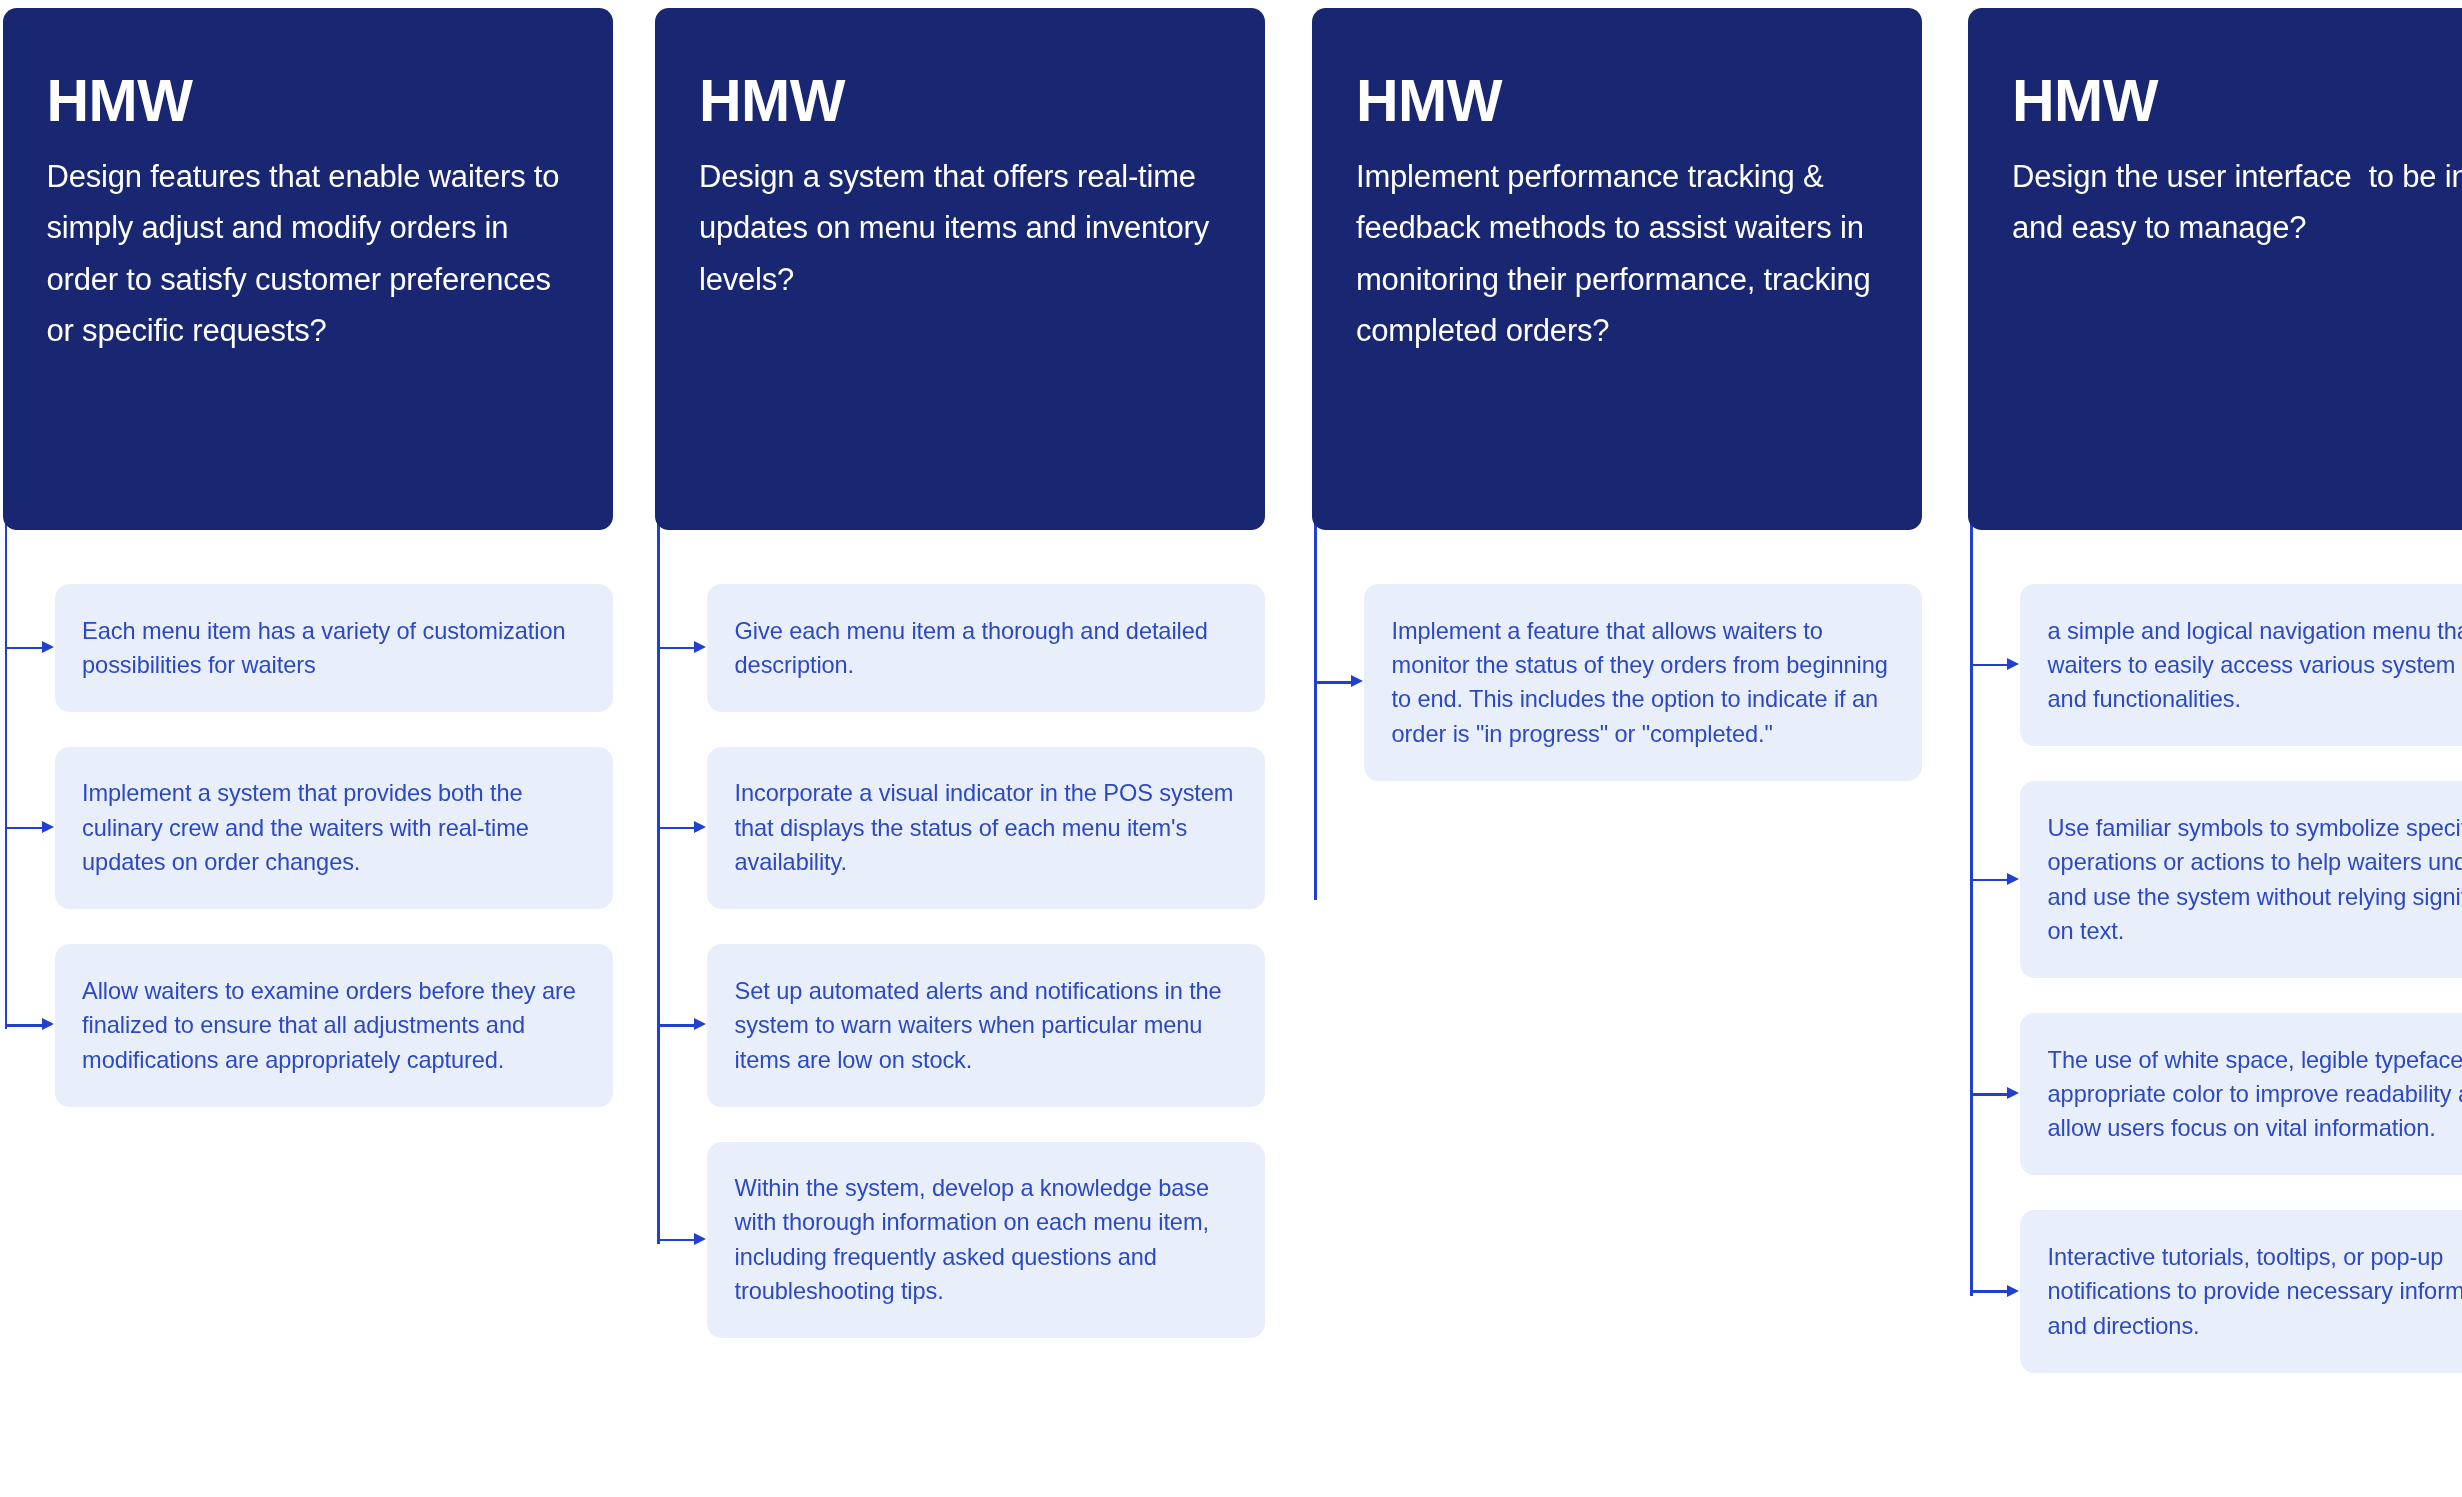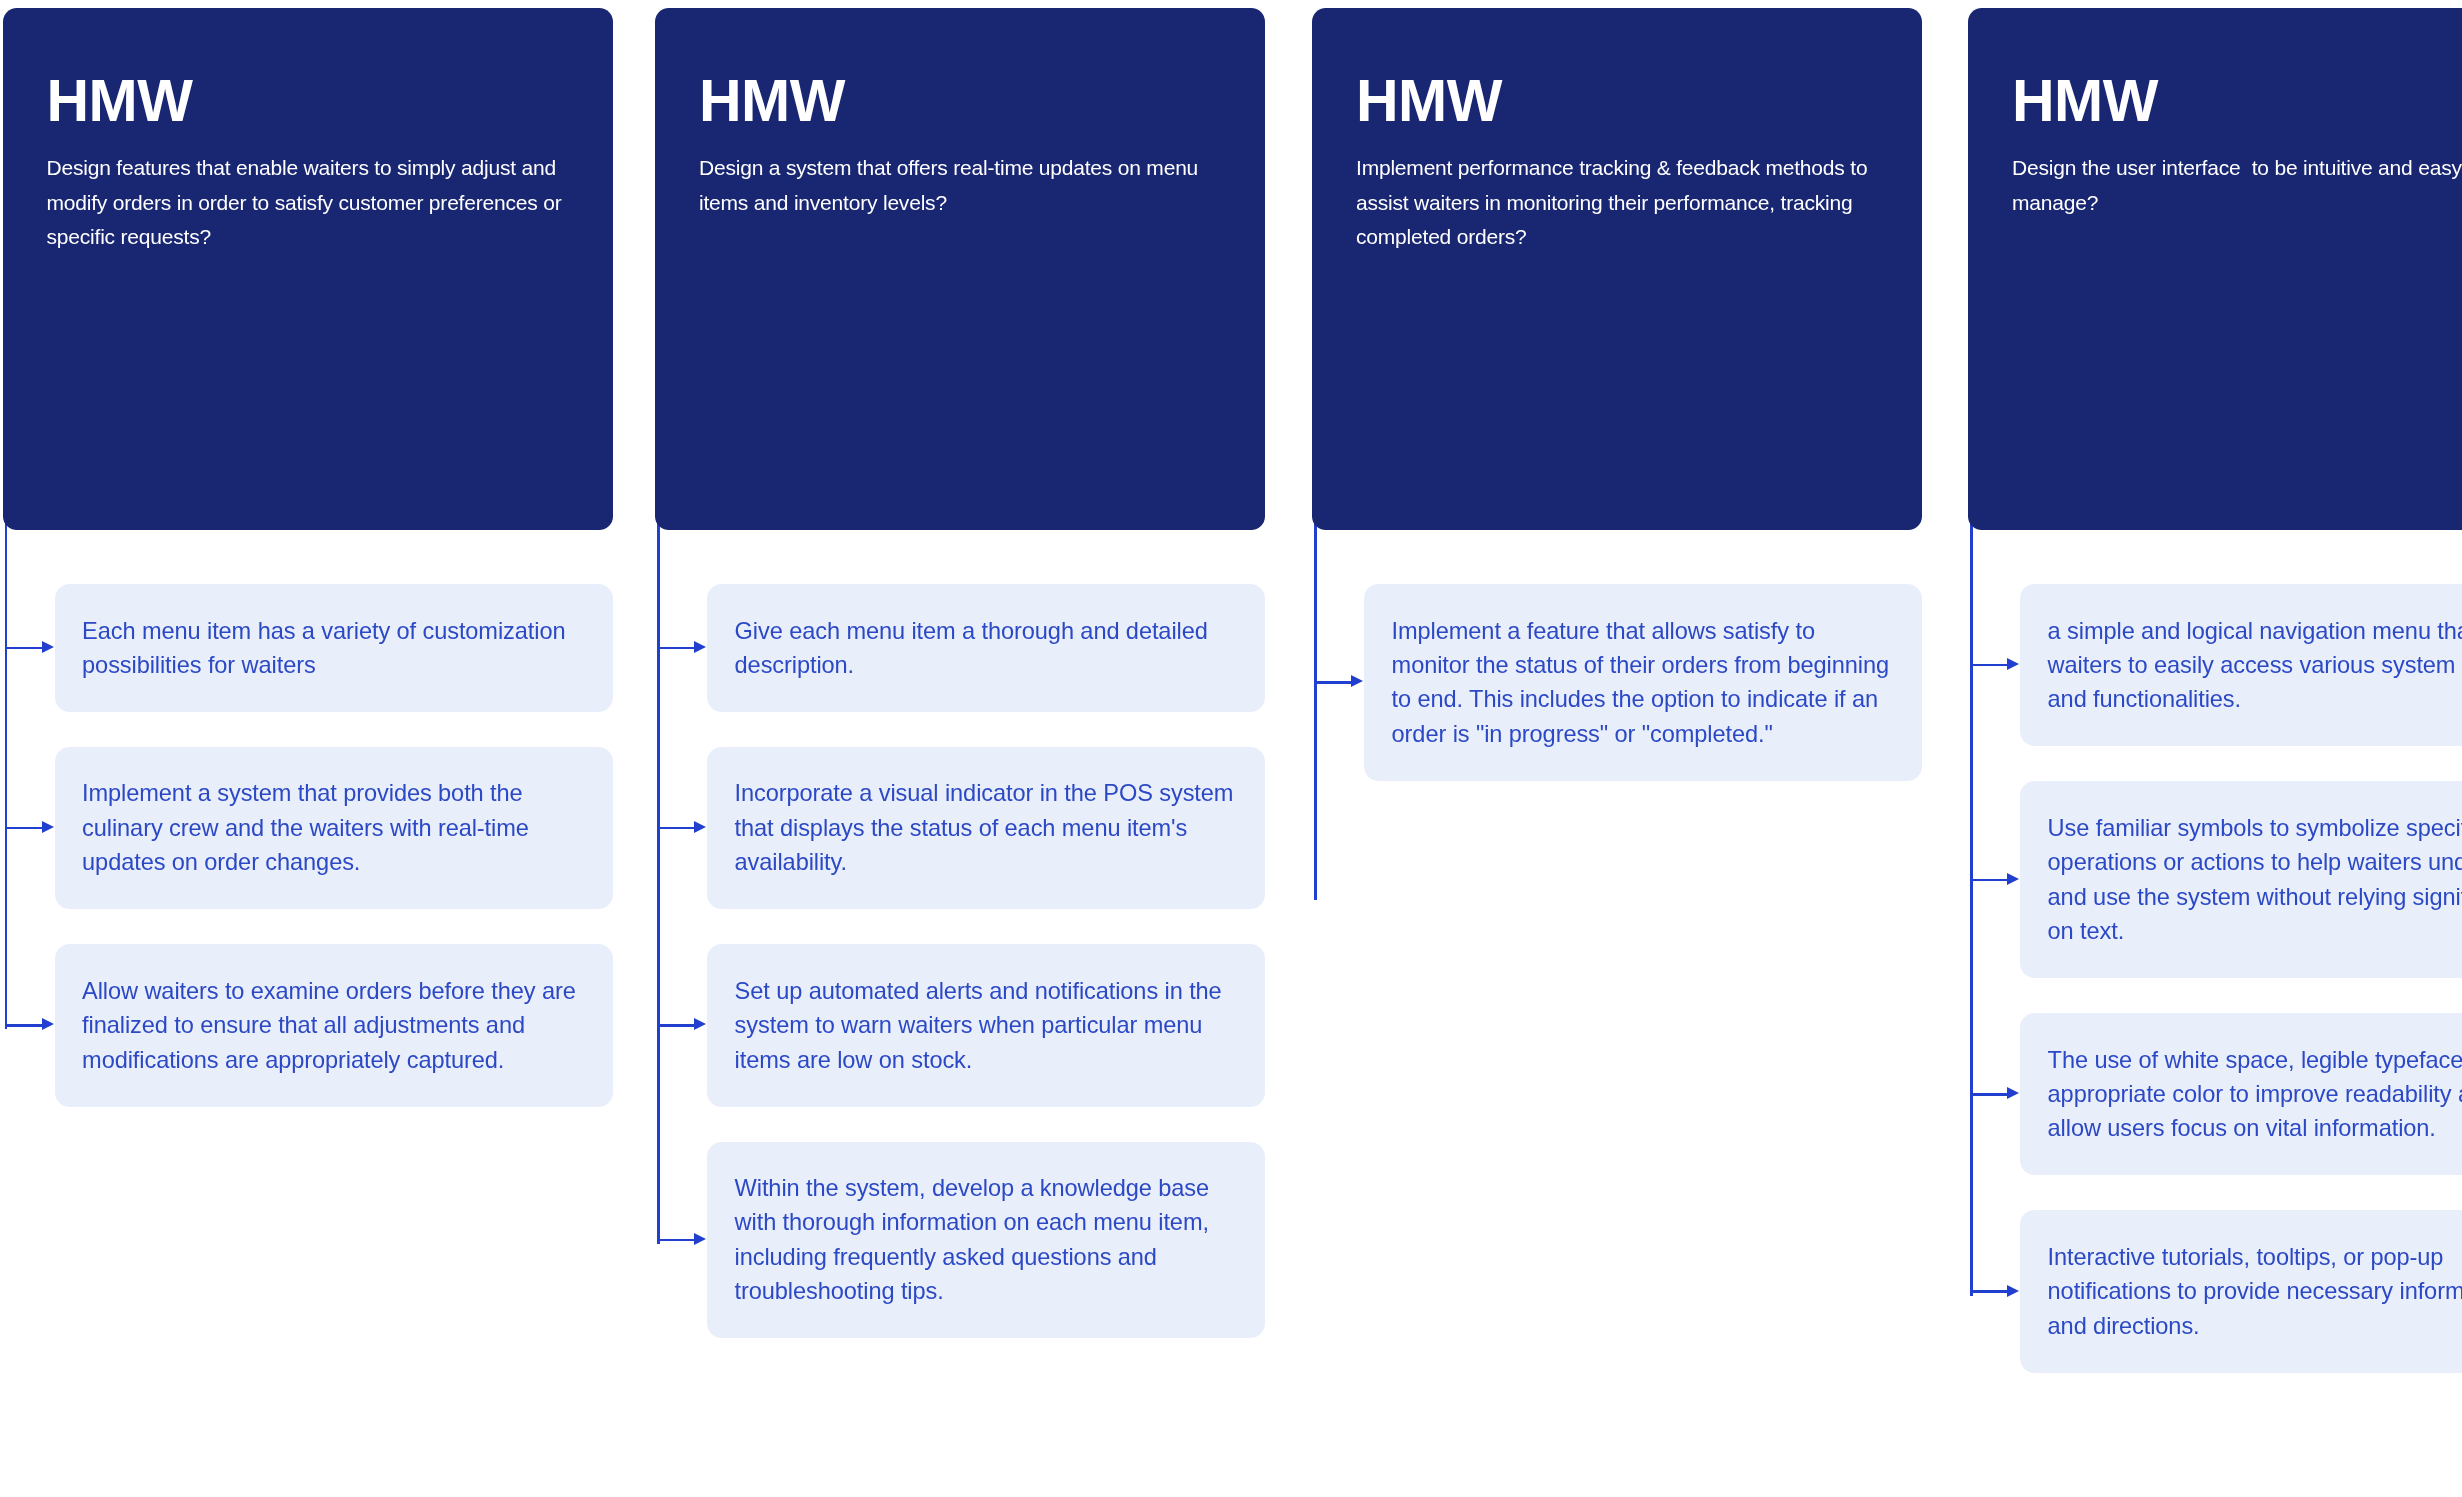--- a/index.html
+++ b/index.html
@@ -30,21 +30,21 @@
     width:610px;height:522px;
     background:var(--header-bg);
     border-radius:13.8px;
     padding:64px 29.5px 0 44px;
     color:var(--header-text);
   }
   .hmw-title{
     margin:0;font-size:59px;line-height:1;font-weight:700;letter-spacing:-0.5px;
   }
   .hmw-question{
-    margin:19.7px 0 0 0;font-size:21px;line-height:1.66;font-weight:400;
+    margin:19.7px 0 0 0;font-size:31px;line-height:1.66;font-weight:400;
     white-space:pre-wrap;letter-spacing:-0.2px;
   }
   .ideas{
     position:relative;z-index:1;
     margin:54px 0 0 52px;
     display:flex;flex-direction:column;gap:35px;
   }
   .idea-card{
     position:relative;
     background:var(--idea-bg);
@@ -113,21 +113,21 @@
   </div>
 
   <div class="column col-3">
     <div class="vline" style="height: 392px;"></div>
     <section class="hmw-header">
       <h2 class="hmw-title">HMW</h2>
       <p class="hmw-question">Implement performance tracking &amp; feedback methods to assist waiters in monitoring their performance, tracking completed orders?</p>
     </section>
     <div class="ideas">
       <div class="idea-card">
-        <span class="idea-text">Implement a feature that allows satisfy to monitor the status of their orders from beginning to end. This includes the option to indicate if an order is "in progress" or "completed."</span>
+        <span class="idea-text">Implement a feature that allows waiters to monitor the status of they orders from beginning to end. This includes the option to indicate if an order is "in progress" or "completed."</span>
       </div>
     </div>
   </div>
 
   <div class="column col-4">
     <div class="vline" style="height: 788px;"></div>
     <section class="hmw-header">
       <h2 class="hmw-title">HMW</h2>
       <p class="hmw-question">Design the user interface  to be intuitive and easy to manage?</p>
     </section>

